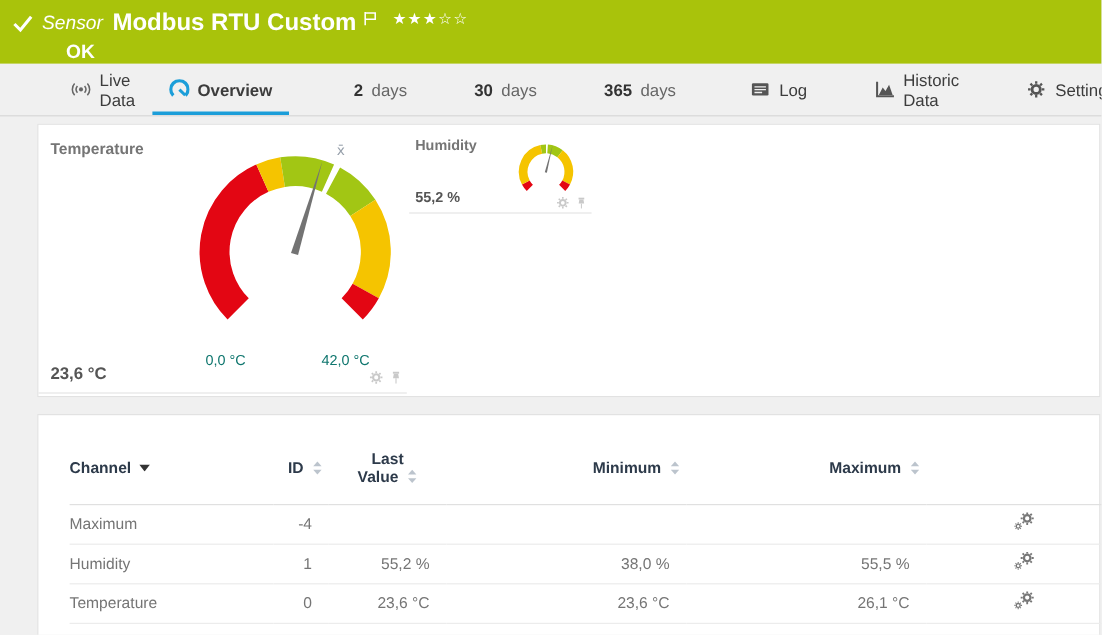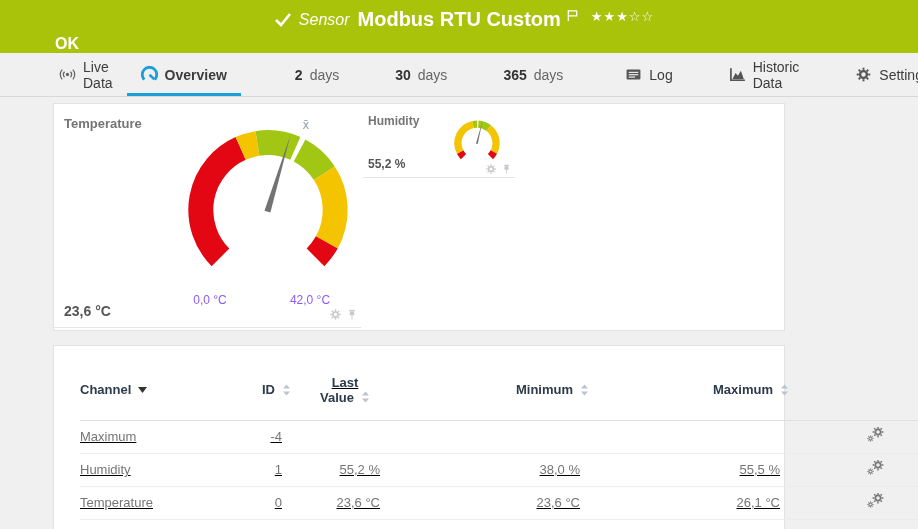--- a/index.html
+++ b/index.html
@@ -1,62 +1,62 @@
 <!DOCTYPE html>
 <html><head>
 <meta charset="utf-8">
 <style>
   * { margin:0; padding:0; box-sizing:border-box; }
   html,body { width:918px; height:529px; overflow:hidden; }
   body { font-family:"Liberation Sans","DejaVu Sans",sans-serif; background:#f0f0f0; position:relative; }
 
   
   .statusbar { background:#a9c30b; height:53px; width:100%; position:relative; color:#fff; }
-  .statusbar .titlerow { display:flex; align-items:center; padding:8px 0 0 10px;justify-content:center; }
+  .statusbar .titlerow { display:flex; align-items:center; padding:8px 0 0 10px; }
   .check-ic { width:18px; height:16px; margin-right:7px; }
   .kind { font-style:italic; font-size:16px; margin-right:8px; }
   .sname { font-weight:bold; font-size:20px; }
   .flag-ic { width:13px; height:13px; margin:-8px 0 0 5px; }
   .stars { font-size:13px; letter-spacing:1px; margin:-6px 0 0 12px; font-family:"DejaVu Sans",sans-serif; }
   .okline { font-weight:bold; font-size:16px; padding:4px 0 0 55px; }
 
   
   .tabs { display:flex; align-items:stretch; height:44px; border-bottom:1px solid #d8d8d8; padding-left:31px; background:#f0f0f0; }
   .tab { display:flex; align-items:center; gap:7px; padding:0 14px; font-size:14px; color:#3c3c3c; cursor:pointer; }
   .tab.active { box-shadow:inset 0 -3px 0 #1c9ed9; font-weight:bold; }
   .tab .ticon { width:17px; height:17px; flex:0 0 auto; }
   .tab .num { font-weight:bold; color:#333; }
   .tab .dim { color:#666; }
   .ml20{margin-left:14px} .ml40{margin-left:40px} .ml30{margin-left:28px} .ml35{margin-left:34px}
 
   
-  .panel { position:absolute; left:31px; width:732px; background:#fff; border:1px solid #e2e2e2;margin-left:22px; }
+  .panel { position:absolute; left:31px; width:886px; background:#fff; border:1px solid #e2e2e2; }
   .panel-gauges { top:103px; height:228px; }
   .panel-table  { top:345px; height:200px; }
 
   .cell { position:absolute; }
   .cell-temp { left:0; top:0; width:307px; height:224px; border-bottom:1px solid #e5e5e5; }
   .cell-hum  { left:309px; top:0; width:152px; height:74px; border-bottom:1px solid #e5e5e5; }
   .g-label { position:absolute; color:#757575; font-weight:600; }
   .cell-temp .g-label { left:10px; top:12px; font-size:13px; }
   .cell-hum  .g-label { left:5px; top:10px; font-size:12px; }
   .g-value { position:absolute; color:#555; font-weight:600; }
   .cell-temp .g-value { left:10px; bottom:8px; font-size:14px; }
   .cell-hum  .g-value { left:5px; bottom:6px; font-size:12px; }
-  .minmax { position:absolute; color:#8b5cf6; font-size:12px; bottom:20px; width:70px; text-align:center; }
+  .minmax { position:absolute; color:#0f766e; font-size:12px; bottom:20px; width:70px; text-align:center; }
   .mm-min { left:121px; } .mm-max { left:221px; }
   .gauge-big { position:absolute; left:118px; top:6px; }
   .gauge-small { position:absolute; left:86px; top:10px; }
   .cell-icons { position:absolute; display:flex; gap:4px; align-items:center; color:#c9c9c9; }
   .cell-temp .cell-icons { right:3px; bottom:6px; }
   .cell-hum  .cell-icons { right:3px; bottom:2px; }
   svg text.avg { fill:#97a0ab; font-size:12px; font-family:"DejaVu Sans",sans-serif; }
 
   
-  table.channels { border-collapse:collapse; width:100%; table-layout:fixed; margin-left:26px; width:860px; font-size:13px;text-decoration:underline; }
+  table.channels { border-collapse:collapse; width:100%; table-layout:fixed; margin-left:26px; width:860px; font-size:13px; }
   col.c-chan{width:170px} col.c-id{width:46px} col.c-last{width:98px} col.c-min{width:200px} col.c-max{width:200px} col.c-set{width:146px}
   th { color:#2d3a4a; font-weight:bold; height:74px; vertical-align:middle; padding-top:14px; border-bottom:1px solid #e0e0e0; font-size:13px; }
   th.h-chan { text-align:left; }
   th.h-num  { text-align:right; padding-right:5px; }
   th.h-center { text-align:center; }
   td { color:#757575; height:33px; border-bottom:1px solid #ececec; }
   td.num { text-align:right; padding-right:14px; }
   td.set { text-align:right; padding-right:55px; }
   .sorticon { vertical-align:-1px; margin-left:3px; }
   .thwrap { display:inline-flex; align-items:center; gap:4px; }

